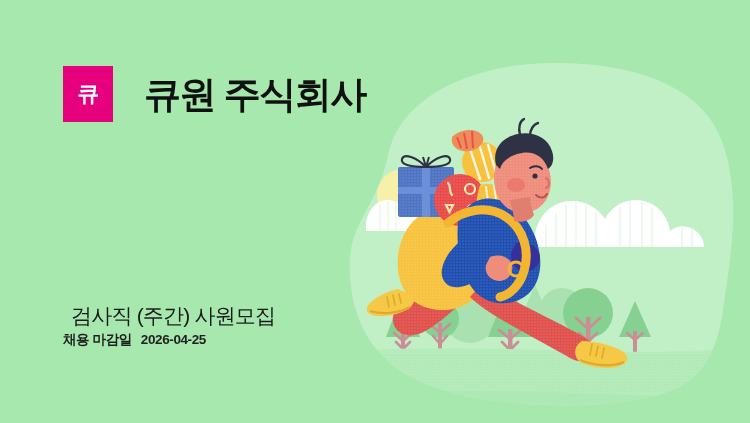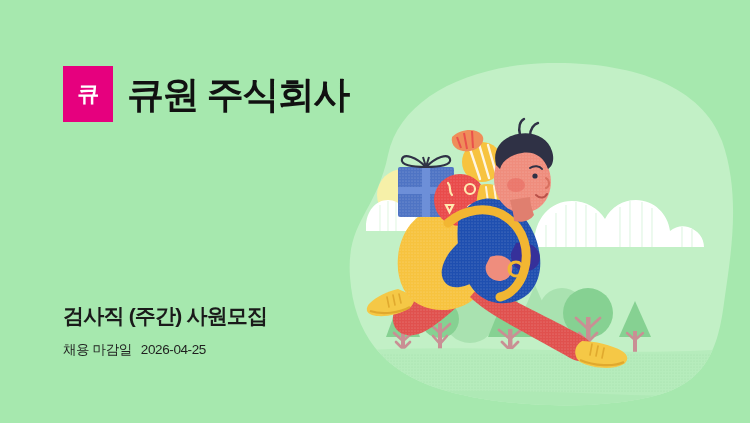--- a/index.html
+++ b/index.html
@@ -24,32 +24,32 @@
     display:flex;align-items:center;gap:14px;
   }
   #logo-mark{
     width:50px;height:56px;background:#e6007e;
     display:flex;align-items:center;justify-content:center;
     color:#ffffff;font-size:22px;font-weight:700;line-height:1;
     letter-spacing:-0.5px;
   }
   #company-name{
     font-size:37px;font-weight:700;color:#111111;
-    line-height:1;letter-spacing:-1.5px;white-space:nowrap;
+    line-height:1;letter-spacing:-1.5px;white-space:nowrap;margin-left:17px;
   }
 
   
   #job-block{position:absolute;left:63px;top:303px;}
   #job-title{
-    font-size:21px;font-weight:700;color:#1a1a1a;
-    letter-spacing:-0.8px;line-height:1.2;white-space:nowrap;
+    font-size:21px;font-weight:400;color:#1a1a1a;
+    letter-spacing:-0.8px;line-height:1.2;white-space:nowrap;margin-left:8px;
   }
   #deadline-row{
-    margin-top:13px;display:flex;align-items:baseline;gap:9px;
-    font-size:13.5px;font-weight:400;color:#1f1f1f;letter-spacing:-0.4px;
+    margin-top:3px;display:flex;align-items:baseline;gap:9px;
+    font-size:13.5px;font-weight:700;color:#1f1f1f;letter-spacing:-0.4px;
     white-space:nowrap;
   }
 </style>
 </head>
 <body>
 
 <div id="poster">
 
   <div id="illustration">
     <svg viewBox="0 0 420 378" xmlns="http://www.w3.org/2000/svg">

